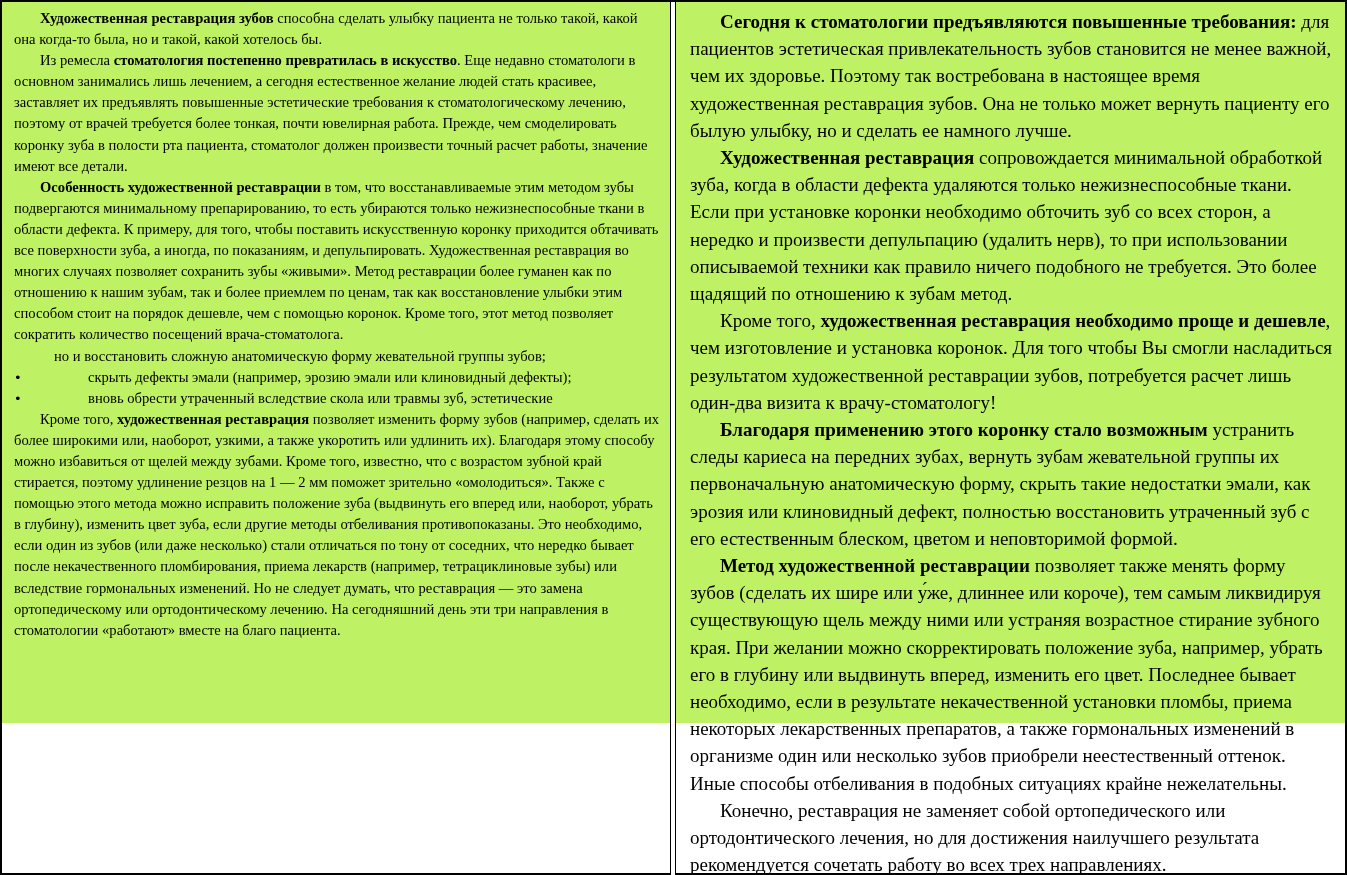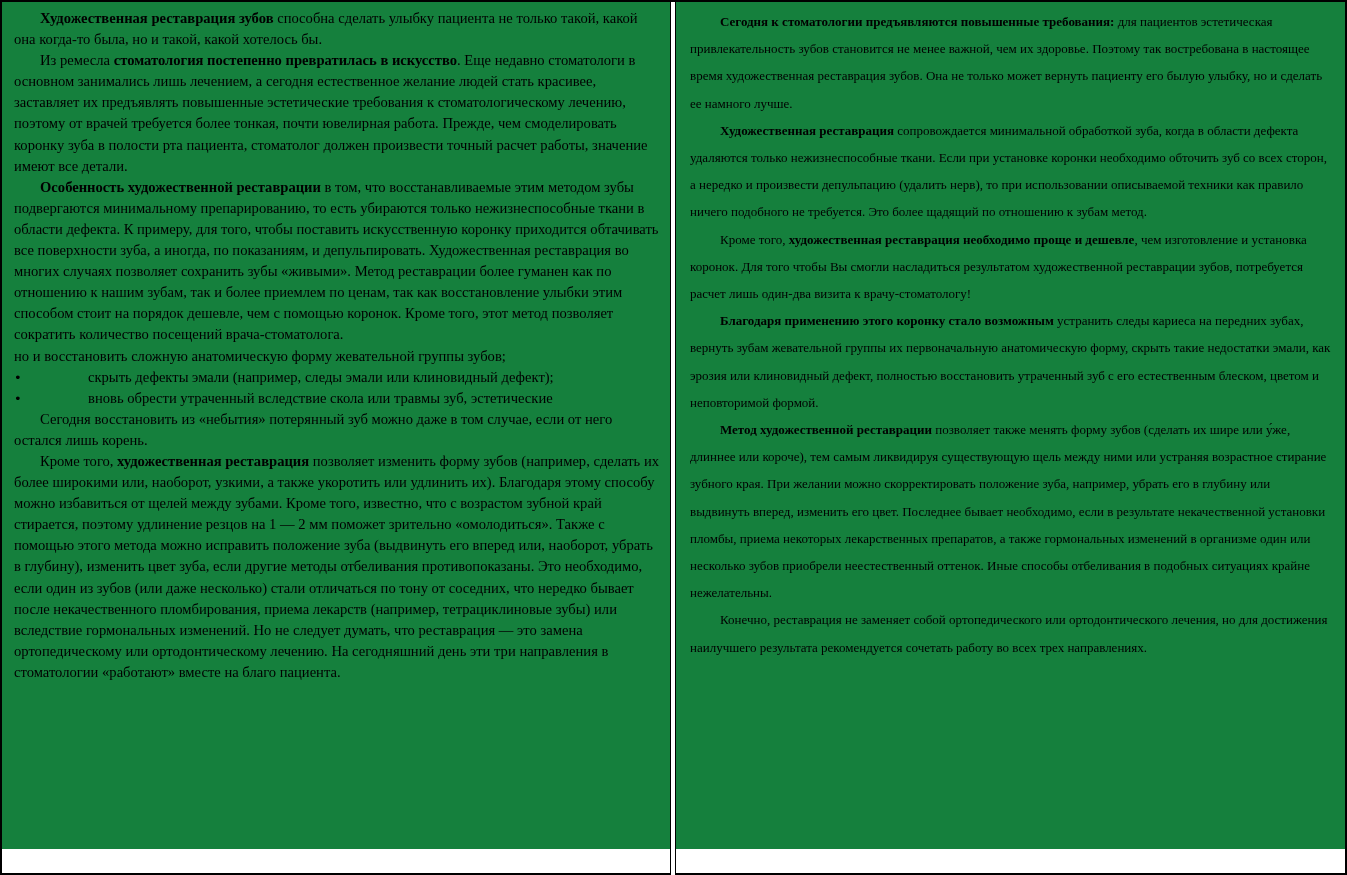--- a/index.html
+++ b/index.html
@@ -11,26 +11,26 @@
   body {
     width: 1347px;
     height: 875px;
     overflow: hidden;
     font-family: "Liberation Serif", "DejaVu Serif", serif;
     color: #000000;
   }
 
   .page {
     width: 1347px;
-    height: 849px;
+    height: 723px;
     box-sizing: border-box;
     display: flex;
     flex-direction: row;
     align-items: stretch;
-    background: #15803d;
+    background: #bef264;
   }
 
   
   .col-left {
     box-sizing: border-box;
     width: 671px;
     height: 875px;
     padding: 6px 10px 0 12px;
     border-left: 2px solid #000;
     border-top: 2px solid #000;
@@ -55,21 +55,21 @@
   .col-right {
     box-sizing: border-box;
     width: 672px;
     height: 875px;
     padding: 6px 12px 0 14px;
     border-left: 1px solid #000;
     border-top: 2px solid #000;
     border-bottom: 2px solid #000;
     border-right: 2px solid #000;
     overflow: hidden;
-    font-size: 13px;
+    font-size: 19px;
     line-height: 27.2px;
     text-align: left;
   }
 
   p {
     margin: 0;
     padding: 0;
   }
 
   .p-indent {
@@ -101,20 +101,21 @@
     display: inline-block;
     width: 74px;
     font-family: "DejaVu Sans", sans-serif;
     font-size: 13px;
     line-height: 21.1px;
     vertical-align: baseline;
   }
   .bullet-cont {
     display: block;
     text-indent: 0;
+    margin-left: 40px;
   }
 </style>
 </head>
 <body>
 
 <div class="page">
 
   <div class="col-left">
 
     <p class="p-indent"><b class="b">Художественная реставрация зубов</b><span> способна сделать улыбку пациента не только такой, какой она когда-то была, но и такой, какой хотелось бы.</span></p>
@@ -122,28 +123,27 @@
     <p class="p-indent"><span>Из ремесла </span><b class="b">стоматология постепенно превратилась в искусство</b><span>. Еще недавно стоматологи в основном занимались лишь лечением, а сегодня естественное желание людей стать красивее, заставляет их предъявлять повышенные эстетические требования к стоматологическому лечению, поэтому от врачей требуется более тонкая, почти ювелирная работа. Прежде, чем смоделировать коронку зуба в полости рта пациента, стоматолог должен произвести точный расчет работы, значение имеют все детали.</span></p>
 
     <p class="p-indent"><b class="b">Особенность художественной реставрации</b><span> в том, что восстанавливаемые этим методом зубы подвергаются минимальному препарированию, то есть убираются только нежизнеспособные ткани в области дефекта. К примеру, для того, чтобы поставить искусственную коронку приходится обтачивать все поверхности зуба, а иногда, по показаниям, и депульпировать. Художественная реставрация во многих случаях позволяет сохранить зубы «живыми». Метод реставрации более гуманен как по отношению к нашим зубам, так и более приемлем по ценам, так как восстановление улыбки этим способом стоит на порядок дешевле, чем с помощью коронок. Кроме того, этот метод позволяет сократить количество посещений врача-стоматолога.</span></p>
 
 
     <ul class="bullets">
       <li>
         <span class="bullet-cont">но и восстановить сложную анатомическую форму жевательной группы зубов;</span>
       </li>
       <li>
-        <span class="bullet-line"><span class="bullet-mark">•</span><span>скрыть дефекты эмали (например, следы эмали или клиновидный дефект);</span></span>
+        <span class="bullet-line"><span class="bullet-mark">•</span><span>скрыть дефекты эмали (например, эрозию эмали или клиновидный дефекты);</span></span>
       </li>
       <li>
         <span class="bullet-line"><span class="bullet-mark">•</span><span>вновь обрести утраченный вследствие скола или травмы зуб, эстетические</span></span>
       </li>
     </ul>
 
-    <p class="p-indent">Сегодня восстановить из «небытия» потерянный зуб можно даже в том случае, если от него остался лишь корень.</p>
 
     <p class="p-indent"><span>Кроме того, </span><b class="b">художественная реставрация</b><span> позволяет изменить форму зубов (например, сделать их более широкими или, наоборот, узкими, а также укоротить или удлинить их). Благодаря этому способу можно избавиться от щелей между зубами. Кроме того, известно, что с возрастом зубной край стирается, поэтому удлинение резцов на 1 — 2 мм поможет зрительно «омолодиться». Также с помощью этого метода можно исправить положение зуба (выдвинуть его вперед или, наоборот, убрать в глубину), изменить цвет зуба, если другие методы отбеливания противопоказаны. Это необходимо, если один из зубов (или даже несколько) стали отличаться по тону от соседних, что нередко бывает после некачественного пломбирования, приема лекарств (например, тетрациклиновые зубы) или вследствие гормональных изменений. Но не следует думать, что реставрация — это замена ортопедическому или ортодонтическому лечению. На сегодняшний день эти три направления в стоматологии «работают» вместе на благо пациента.</span></p>
 
   </div>
 
   <div class="gutter"></div>
 
   <div class="col-right">
 
     <p class="p-indent"><b class="b">Сегодня к стоматологии предъявляются повышенные требования:</b><span> для пациентов эстетическая привлекательность зубов становится не менее важной, чем их здоровье. Поэтому так востребована в настоящее время художественная реставрация зубов. Она не только может вернуть пациенту его былую улыбку, но и сделать ее намного лучше.</span></p>

